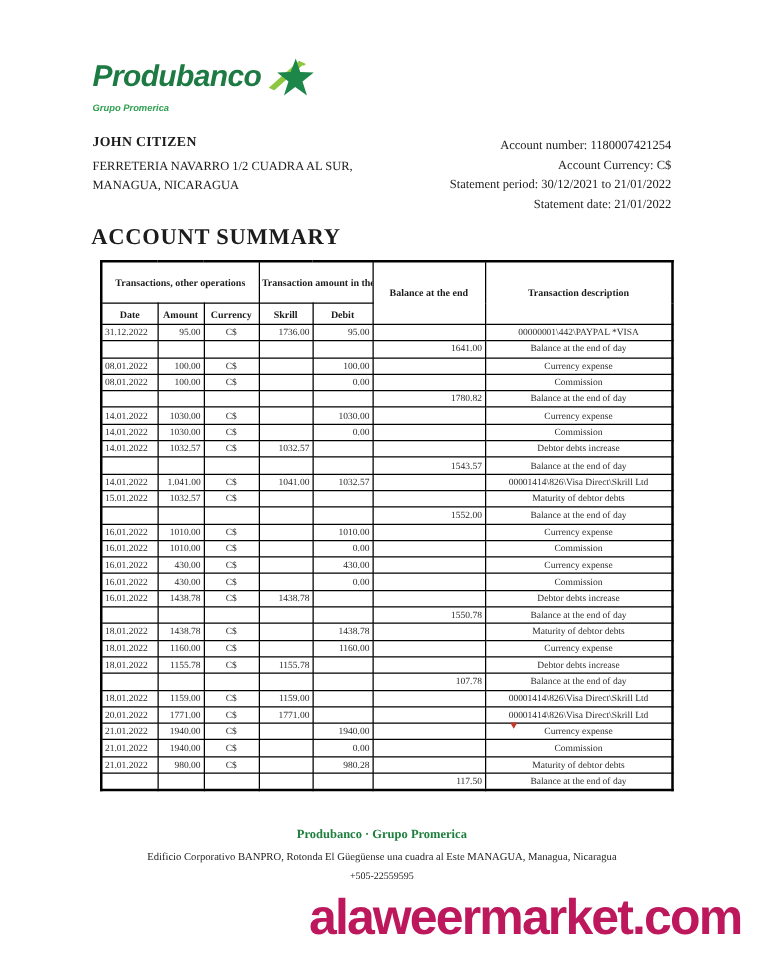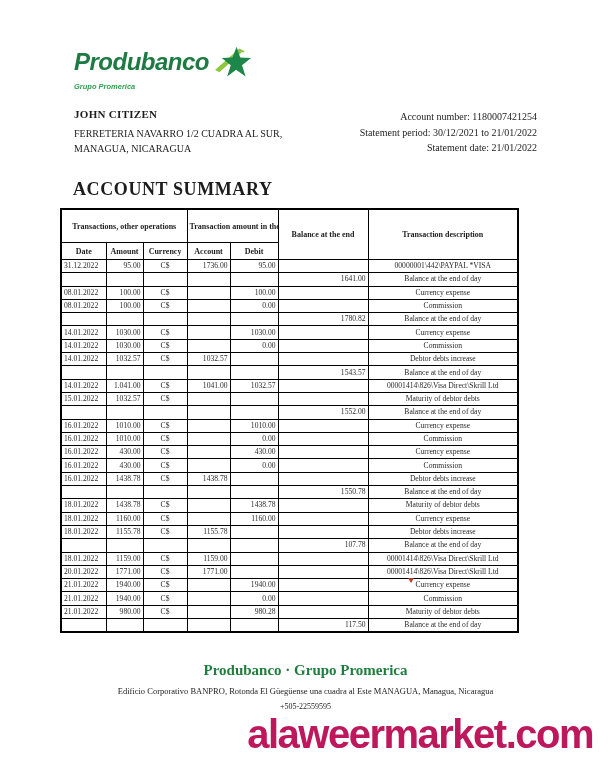--- a/index.html
+++ b/index.html
@@ -22,21 +22,21 @@
 
   
   .customer-name { position:absolute; left:74px; top:108px; font-size:11px; font-weight:bold; letter-spacing:.3px; }
   .addr1 { position:absolute; left:74px; top:128px; font-size:10px; }
   .addr2 { position:absolute; left:74px; top:143px; font-size:10px; }
   .account-block { position:absolute; right:74px; top:109px; text-align:right; font-size:10px; line-height:15.5px; }
 
   .section-title { position:absolute; left:73px; top:179px; font-size:18px; font-weight:bold; letter-spacing:.6px; }
 
   
-  .tbl-wrap { position:absolute; left:60px; top:208px; }
+  .tbl-wrap { position:absolute; left:80px; top:208px; }
   table.stmt { border-collapse:collapse; table-layout:fixed; width:457px; border:2px solid #000; }
   table.stmt th, table.stmt td { border:1px solid #000; overflow:hidden; white-space:nowrap; }
   table.stmt th { font-size:8px; font-weight:bold; padding:1px 2px; text-align:center; }
   tr.group-row th { height:30px; }
   tr.cols-row th { height:14px; }
   table.stmt td { height:12.3px; font-size:7.6px; padding:0 2px; line-height:12px; color:#2a2a2a; }
   td.c-date   { text-align:left;  padding-left:4px; }
   td.c-amount { text-align:right; padding-right:5px; }
   td.c-cur    { text-align:center; }
   td.c-credit { text-align:right; padding-right:5px; }
@@ -45,21 +45,21 @@
   td.c-desc   { text-align:center;  padding-left:4px; }
 
   .red-artifact {
     position:absolute; left:408px; top:578px; width:0; height:0;
     border-left:3px solid transparent; border-right:3px solid transparent;
     border-top:5px solid #c0392b;
   }
 
   
   .footer { position:absolute; left:0; right:0; top:662px; text-align:center; }
-  .footer-brand { font-size:15px; font-weight:bold; color:#1e7e3e; }
+  .footer-brand { font-size:10px; font-weight:bold; color:#1e7e3e; }
   .footer-addr  { font-size:8.5px; margin-top:7px; color:#222; }
   .footer-phone { font-size:8px; margin-top:6px; color:#222; }
   .footer-web   { font-size:8px; margin-top:5px; color:#222; }
 
   .watermark {
     position:absolute; right:18px; top:712px;
     font-family:"Liberation Sans", sans-serif; font-weight:bold;
     font-size:40px; letter-spacing:-1.5px; color:#be185d; line-height:1.1;
   }
 </style>
@@ -81,20 +81,21 @@
     </div>
     <div class="sub-brand">Grupo Promerica</div>
   </div>
 
   <div class="customer-name">JOHN CITIZEN</div>
   <div class="addr1">FERRETERIA NAVARRO 1/2 CUADRA AL SUR,</div>
   <div class="addr2">MANAGUA, NICARAGUA</div>
 
   <div class="account-block">
     <div><span>Account number:</span> <span>1180007421254</span></div>
+    <div><span>Account Currency:</span> <span>C$</span></div>
     <div><span>Statement period:</span> <span>30/12/2021 to 21/01/2022</span></div>
     <div><span>Statement date:</span> <span>21/01/2022</span></div>
   </div>
 
   <div class="section-title">ACCOUNT SUMMARY</div>
 
   <div class="tbl-wrap">
     <table class="stmt">
       <colgroup>
         <col style="width:45px">
@@ -109,21 +110,21 @@
         <tr class="group-row">
           <th colspan="3">Transactions, other operations</th>
           <th colspan="2">Transaction amount in the account currency</th>
           <th rowspan="2">Balance at the end</th>
           <th rowspan="2">Transaction description</th>
         </tr>
         <tr class="cols-row">
           <th>Date</th>
           <th>Amount</th>
           <th>Currency</th>
-          <th>Account</th>
+          <th>Skrill</th>
           <th>Debit</th>
         </tr>
       </thead>
       <tbody>
           <tr>
       <td class="c-date">31.12.2022</td>
       <td class="c-amount">95.00</td>
       <td class="c-cur">C$</td>
       <td class="c-credit">1736.00</td>
       <td class="c-debit">95.00</td>

